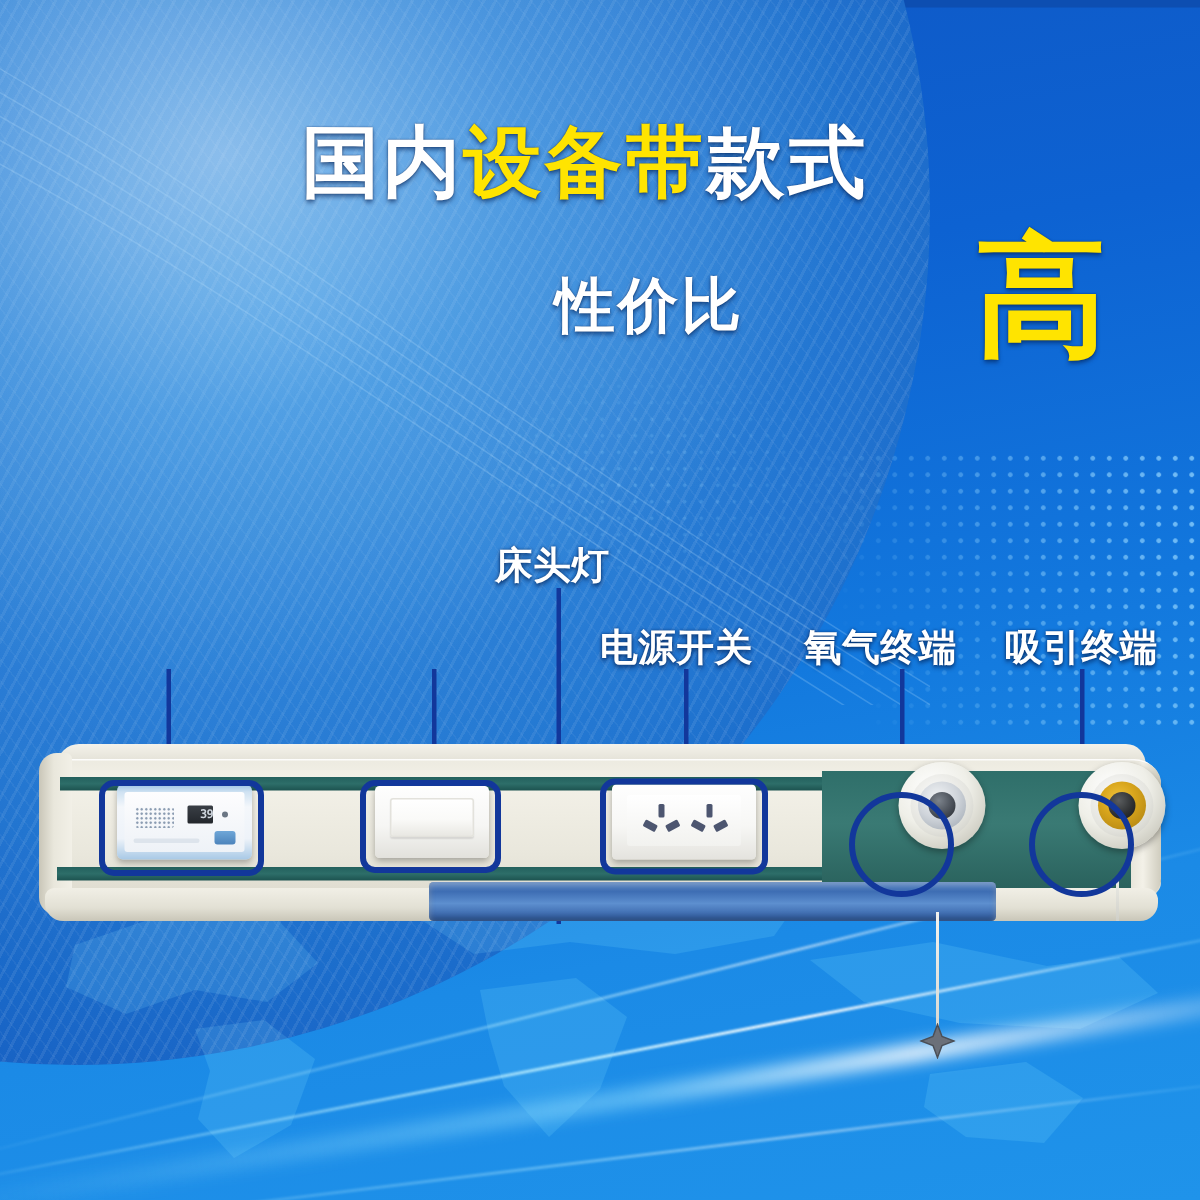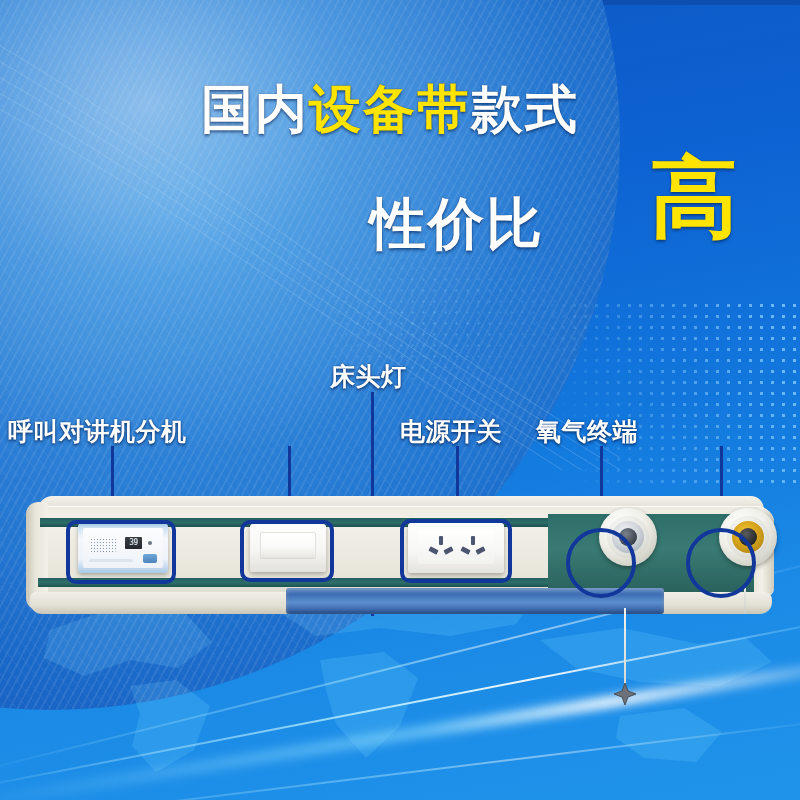--- a/index.html
+++ b/index.html
@@ -72,21 +72,21 @@
   .hl-row1 { text-align:center; padding-right:20px; }
   .hl-row2 { margin-top:22px; position:relative; height:92px; }
   .hl {
     font-family:"DejaVu Sans","Liberation Sans",sans-serif;
     font-weight:bold; letter-spacing:2px; display:inline-block;
     text-shadow:0 2px 3px rgba(2,30,80,.55), 0 0 1px rgba(2,30,80,.8);
   }
   .hl.r1 { font-size:52px; line-height:58px; }
   .w { color:#ffffff; }
   .y { color:#ffe400; }
-  .hl.r2a { font-size:56px; line-height:60px; position:absolute; left:370px; top:14px;margin-top:20px; }
+  .hl.r2a { font-size:40px; line-height:60px; position:absolute; left:370px; top:14px; }
   .hl.big { font-size:88px; line-height:88px; position:absolute; left:650px; top:-6px; letter-spacing:0; }
 
   
   .label {
     position:absolute; color:#ffffff; font-weight:bold; font-size:25px;
     letter-spacing:.5px; white-space:nowrap;
     text-shadow:0 2px 3px rgba(2,30,80,.6), 0 0 2px rgba(2,30,80,.7);
   }
   .leader { position:absolute; width:3px; background:#12379b; }
 
@@ -150,21 +150,21 @@
   .ic-grille {
     position:absolute; left:7px; top:10px; width:26px; height:14px;
     background-image:radial-gradient(circle, rgba(120,140,165,.9) .7px, rgba(0,0,0,0) .9px);
     background-size:3px 3px;
     border-radius:2px;
   }
   .ic-display {
     position:absolute; left:42px; top:9px; width:17px; height:12px;
     background:linear-gradient(180deg,#3a3f46,#23272c);
     border-radius:1px; color:#cfd6de; font-size:8px; font-weight:bold;
-    text-align:center; line-height:12px; letter-spacing:-.5px;
+    text-align:right; line-height:12px; letter-spacing:-.5px;
     font-family:"DejaVu Sans Mono","Liberation Mono",monospace;
   }
   .ic-led { position:absolute; left:65px; top:13px; width:4px; height:4px; background:#6b7684; border-radius:50%; }
   .ic-btn { position:absolute; left:60px; top:26px; width:14px; height:9px; background:linear-gradient(180deg,#6fa7d8,#4c83bb); border-radius:2px; }
   .ic-line { position:absolute; left:6px; top:31px; width:44px; height:3px; background:#dde4ec; border-radius:2px; }
 
   .switch {
     position:absolute; left:222px; top:28px; width:76px; height:48px;
     background:linear-gradient(180deg,#fefefe 0%,#f6f6f4 55%,#e2e1dc 100%);
     border-radius:3px; box-shadow:0 2px 5px rgba(0,0,0,.3);
@@ -258,24 +258,24 @@
   <div class="bg-dots2"></div>
 
   <div class="headline">
     <div class="hl-row1"><span class="hl r1 w">国内</span><span class="hl r1 y">设备带</span><span class="hl r1 w">款式</span></div>
     <div class="hl-row2">
       <span class="hl r2a w">性价比</span>
       <span class="hl big y">高</span>
     </div>
   </div>
 
-  <div class="label" style="left:8px;  top:415px;">呼叫对讲机分机</div>
   <div class="label" style="left:330px; top:360px;">床头灯</div>
   <div class="label" style="left:400px; top:415px;">电源开关</div>
   <div class="label" style="left:536px; top:415px;">氧气终端</div>
+  <div class="label" style="left:670px; top:415px;">吸引终端</div>
 
   <div class="leader" style="left:111px; top:446px; height:76px;"></div>
   <div class="leader" style="left:288px; top:446px; height:76px;"></div>
   <div class="leader" style="left:371px; top:392px; height:224px;"></div>
   <div class="leader" style="left:456px; top:446px; height:76px;"></div>
   <div class="leader" style="left:600px; top:446px; height:78px;"></div>
   <div class="leader" style="left:720px; top:446px; height:78px;"></div>
 
   <div class="panel">
 

